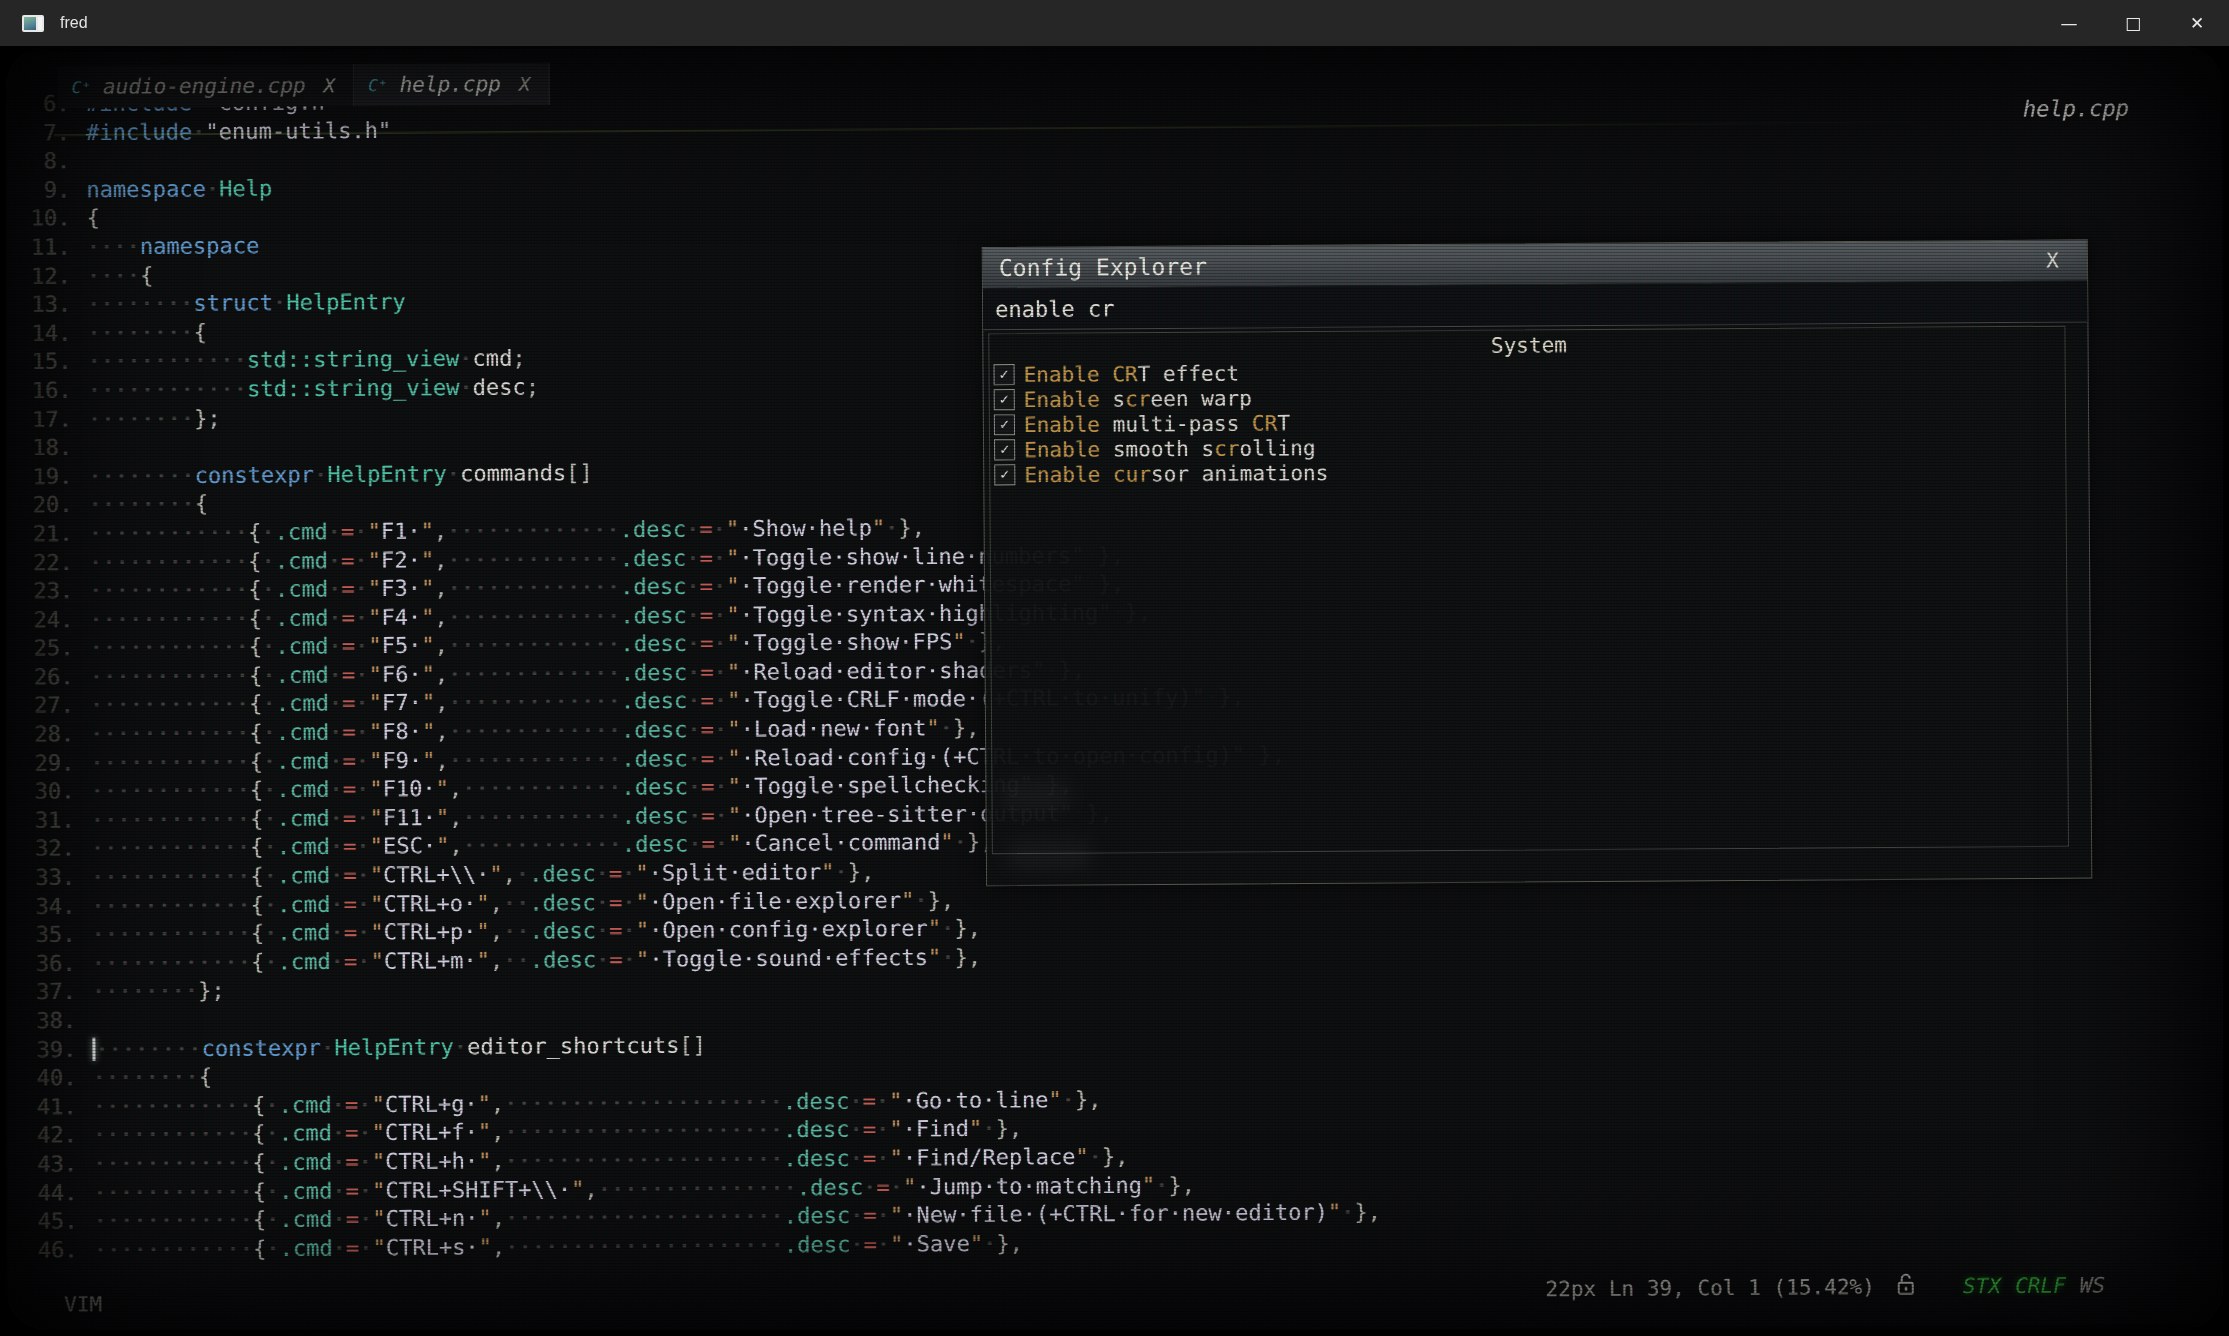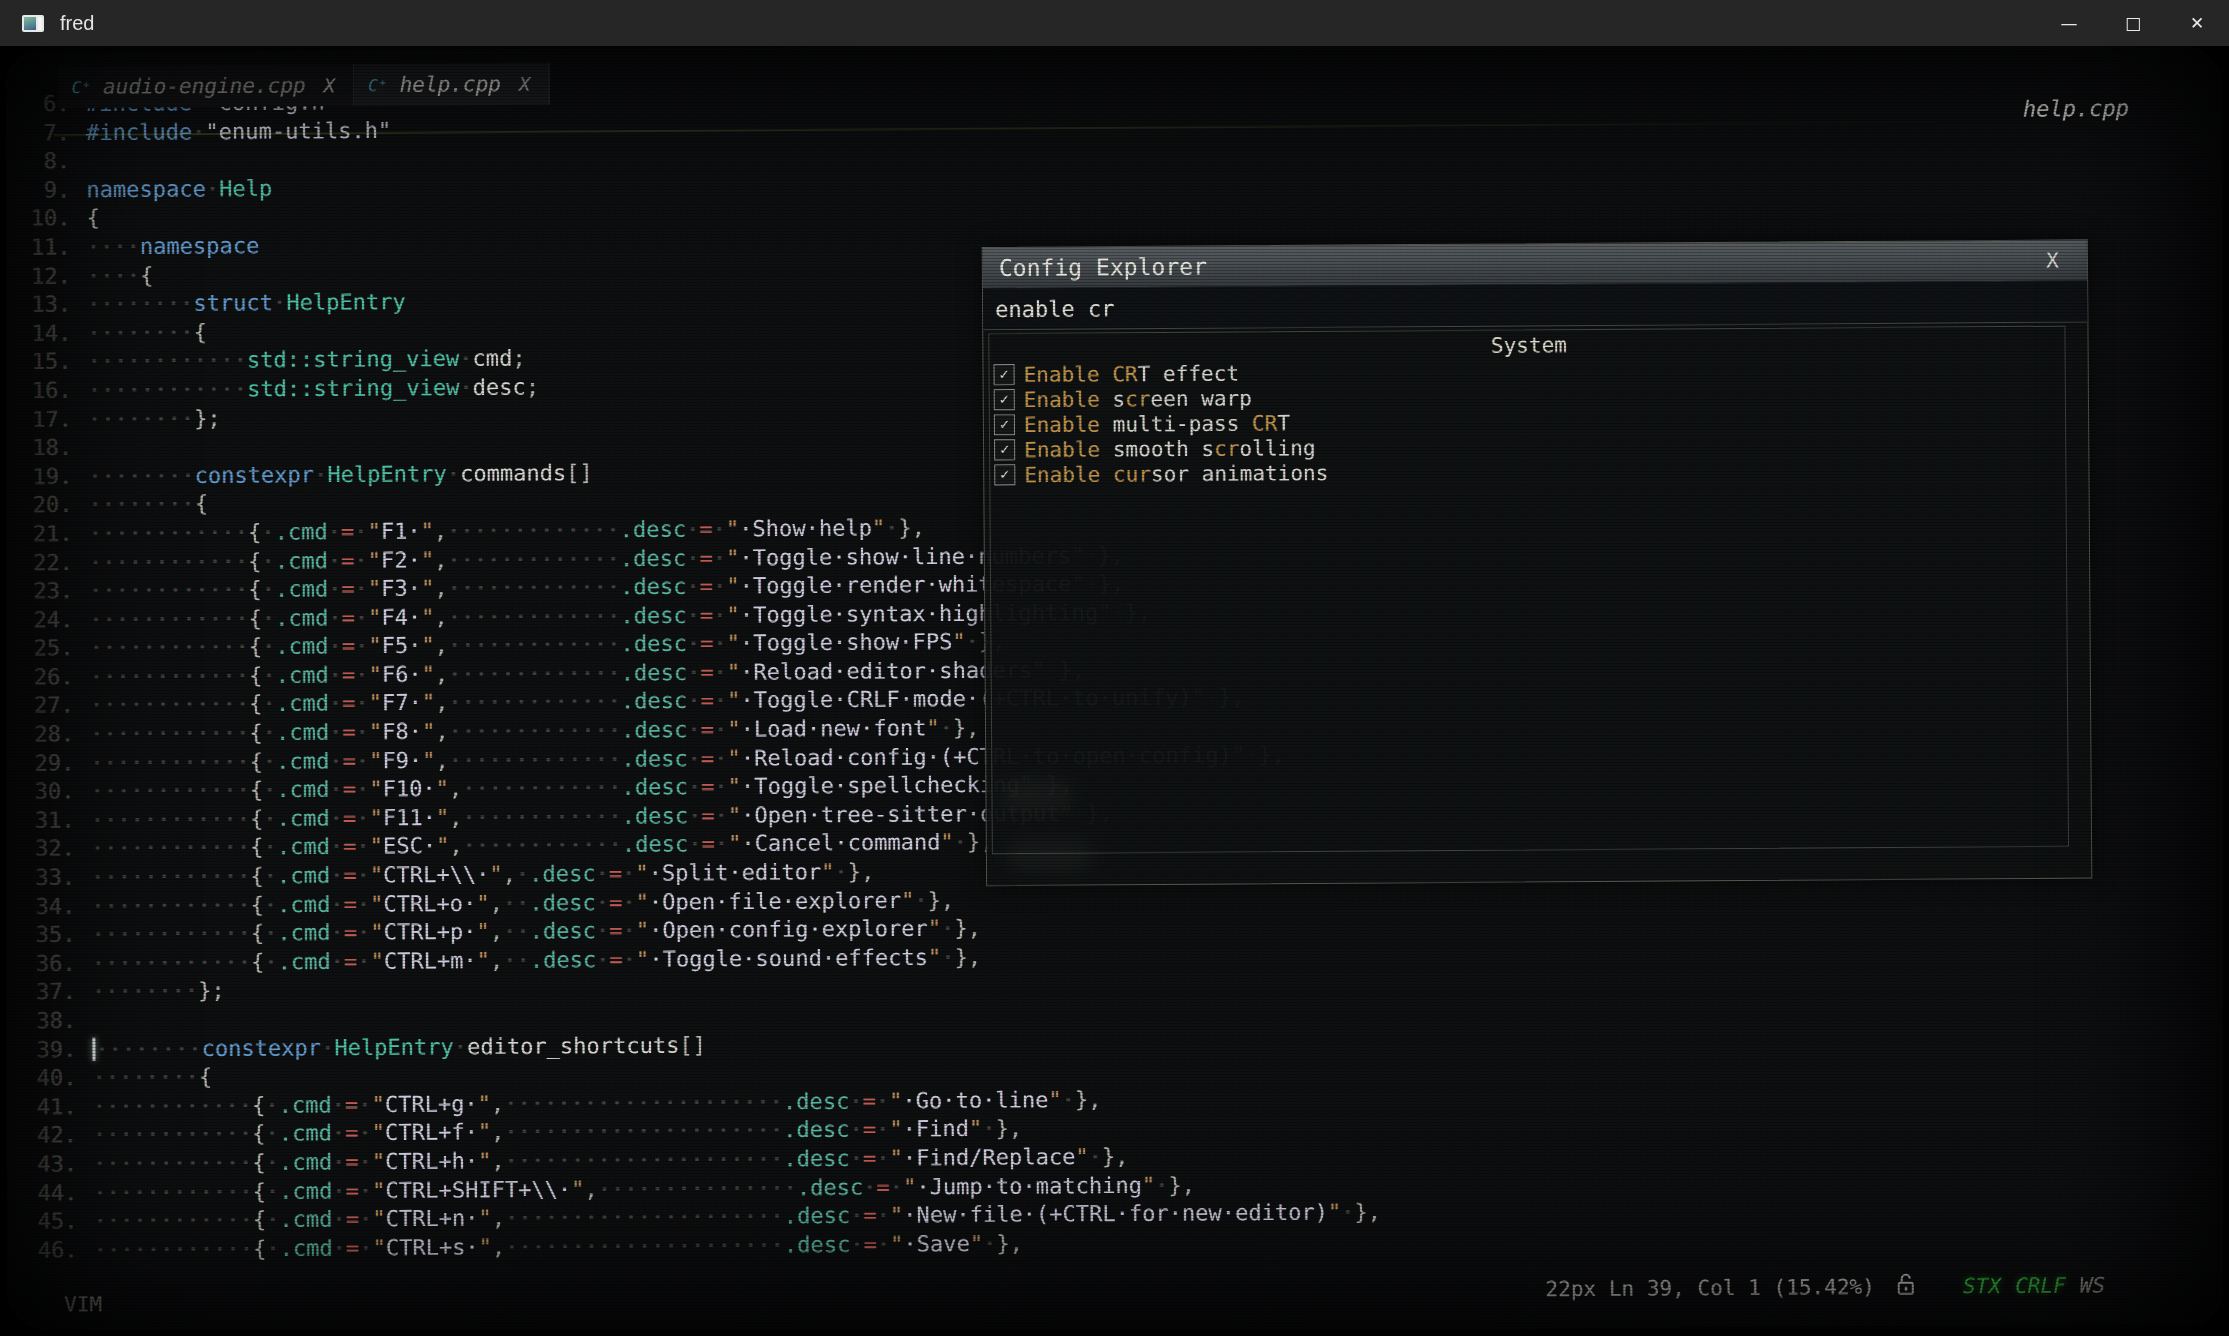--- a/index.html
+++ b/index.html
@@ -1,21 +1,21 @@
 <!DOCTYPE html>
 <html style="--background: #0b0c0c; --keyword: #5b9bd5; --type: #45c3a4; --ident: #d8d8d2; --member: #52b8a0; --operator: #c4574e; --string: #cfccdf; --quote: #bd8a50; --punct: #b5b5ac; --whitespace: #3f3f3a; --linenum: #55554c; --match: #c1913f; --optlabel: #d6d4cc; --green: #3ecf42; --status: #c9c9c1; --accent_cyan: #3fb6c9;"><head>
 <meta charset="utf-8">
 <style>
   html,body{margin:0;padding:0;background:#000;}
   body{width:2229px;height:1336px;overflow:hidden;position:relative;font-family:"DejaVu Sans Mono",monospace;}
   .titlebar{position:absolute;top:0;left:0;right:0;height:46px;background:#262626;display:flex;align-items:center;z-index:100;}
   .appicon{width:22px;height:17px;background:#e8e8e8;border-radius:2px;margin-left:22px;position:relative;overflow:hidden;}
   .appicon::before{content:"";position:absolute;left:2px;top:2px;width:12px;height:13px;background:linear-gradient(160deg,#86b89a 0%,#4d7f92 70%,#3a5f78 100%);}
   .appicon::after{content:"";position:absolute;right:2px;top:2px;width:4px;height:13px;background:#f4f4f4;}
-  .wtitle{color:#e4e4e4;font-family:"Liberation Sans",sans-serif;font-size:20px;margin-left:16px;}
+  .wtitle{color:#e4e4e4;font-family:"Liberation Sans",sans-serif;font-size:16px;margin-left:16px;}
   .wcontrols{margin-left:auto;display:flex;height:100%;}
   .wbtn{width:64px;height:100%;display:flex;align-items:center;justify-content:center;color:#e8e8e8;font-size:17px;font-family:"DejaVu Sans",sans-serif;cursor:default;}
   
   .crt{position:absolute;left:6px;right:6px;top:46px;bottom:6px;background:#050606;border-radius:42px;overflow:hidden;}
   .content{position:absolute;inset:0;transform:rotate(-0.4deg) scale(1.002);background:#0b0c0c;
     text-shadow:0.7px 0 0 rgba(255,80,120,0.22),-0.7px 0 0 rgba(80,255,200,0.18);}
   .scanlines{position:absolute;inset:0;z-index:50;pointer-events:none;border-radius:42px;
     background-image:repeating-linear-gradient(0deg,rgba(0,0,0,0.28) 0px,rgba(0,0,0,0.28) 1px,transparent 1px,transparent 3px),
     repeating-linear-gradient(90deg,rgba(255,60,90,0.028) 0px,rgba(255,60,90,0.028) 1px,rgba(60,255,140,0.028) 1px,rgba(60,255,140,0.028) 2px,rgba(70,120,255,0.035) 2px,rgba(70,120,255,0.035) 3px);}
   .vignette{position:absolute;inset:0;z-index:60;pointer-events:none;border-radius:42px;

